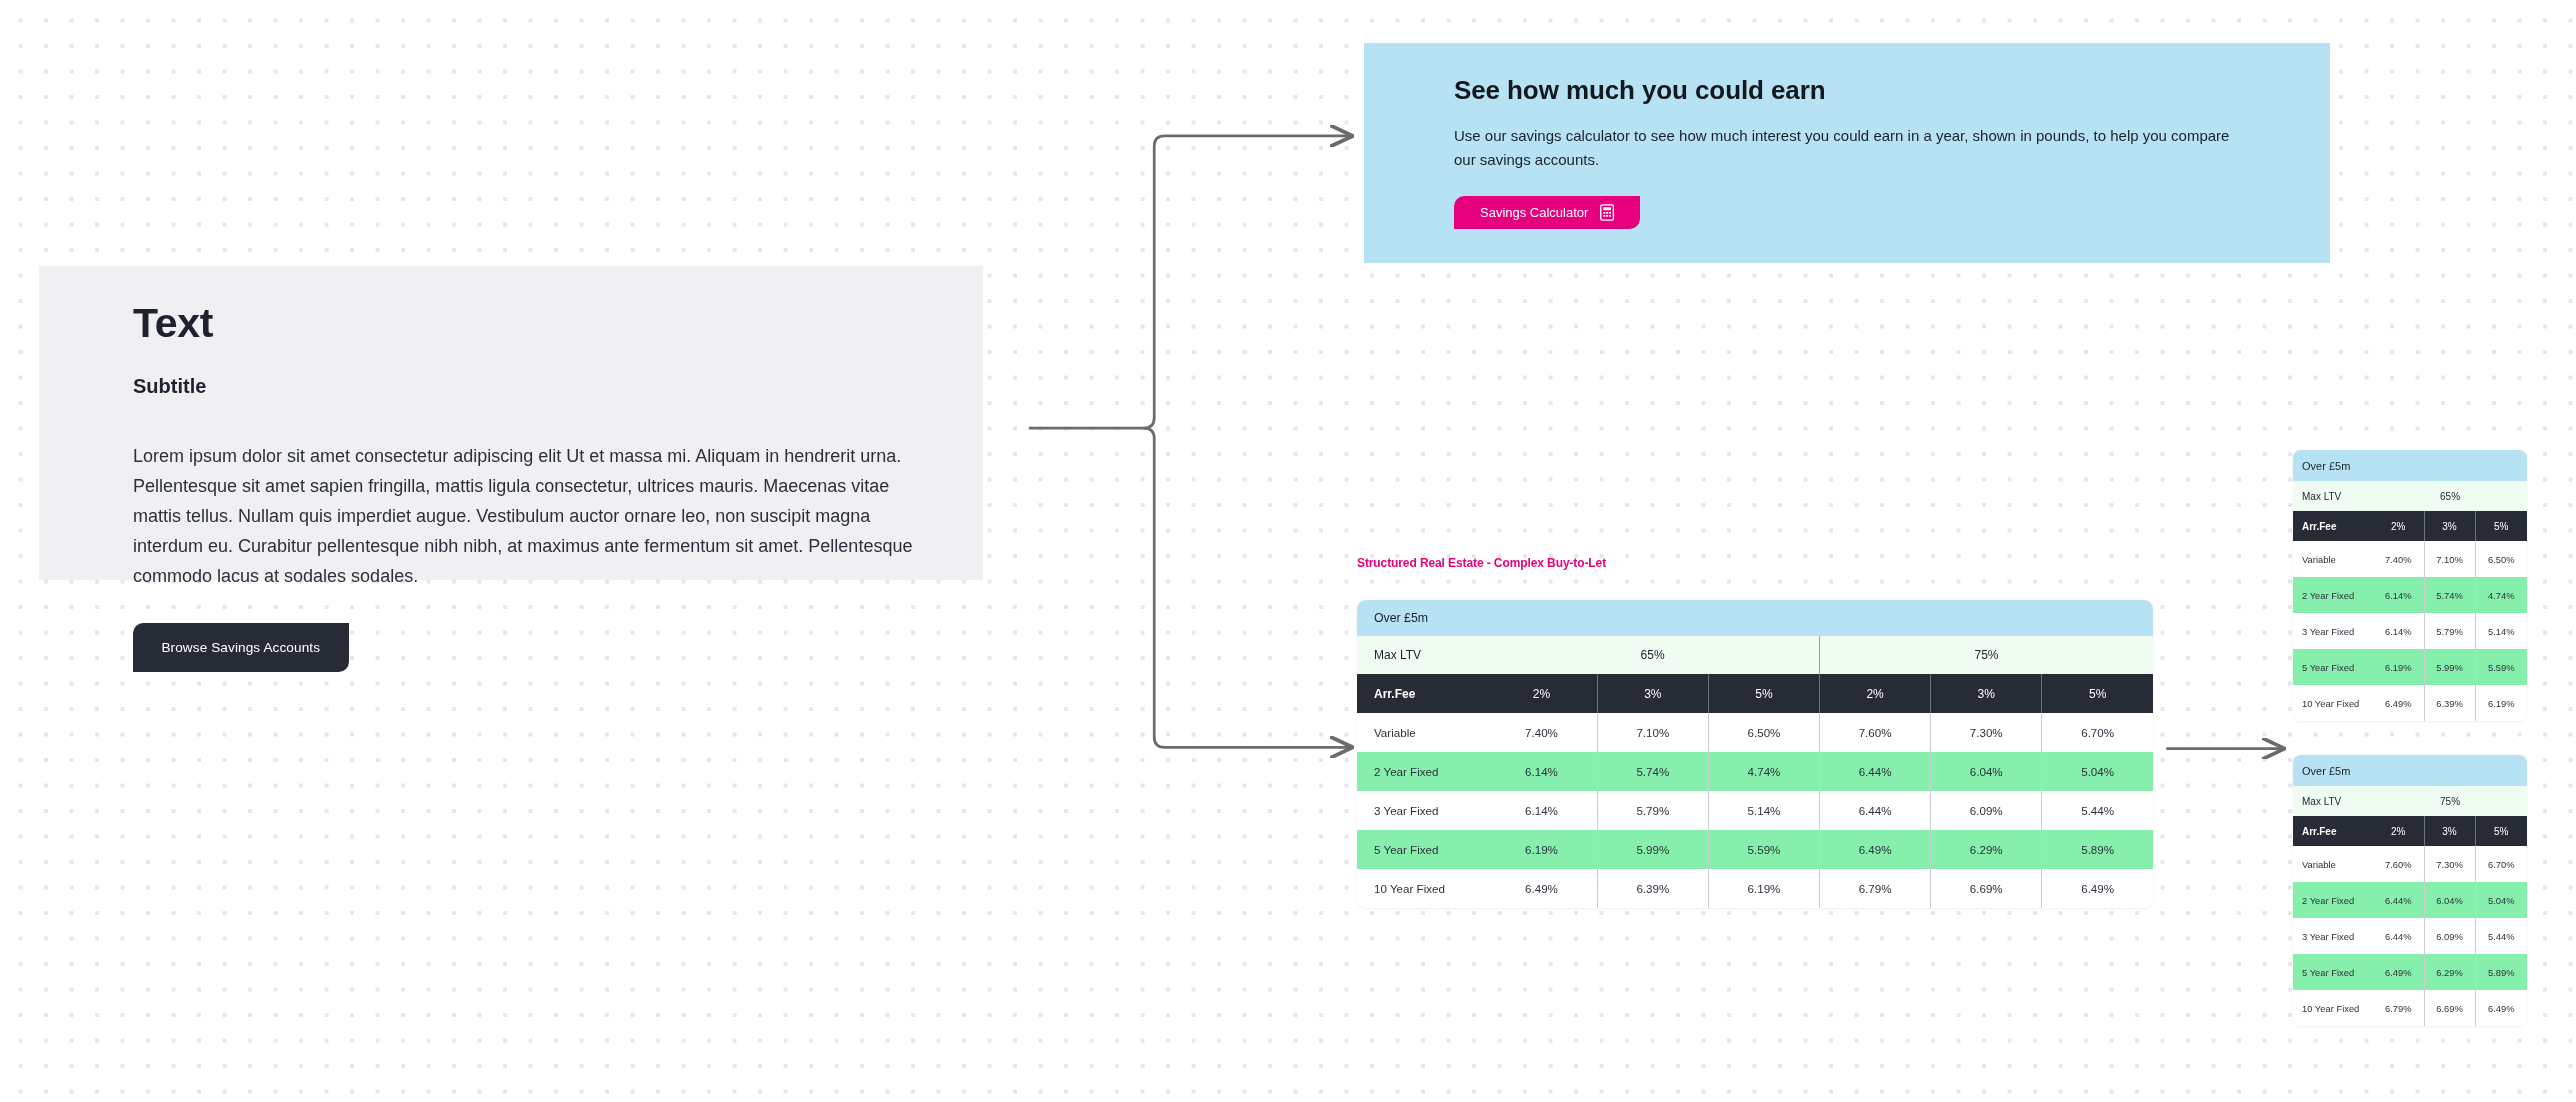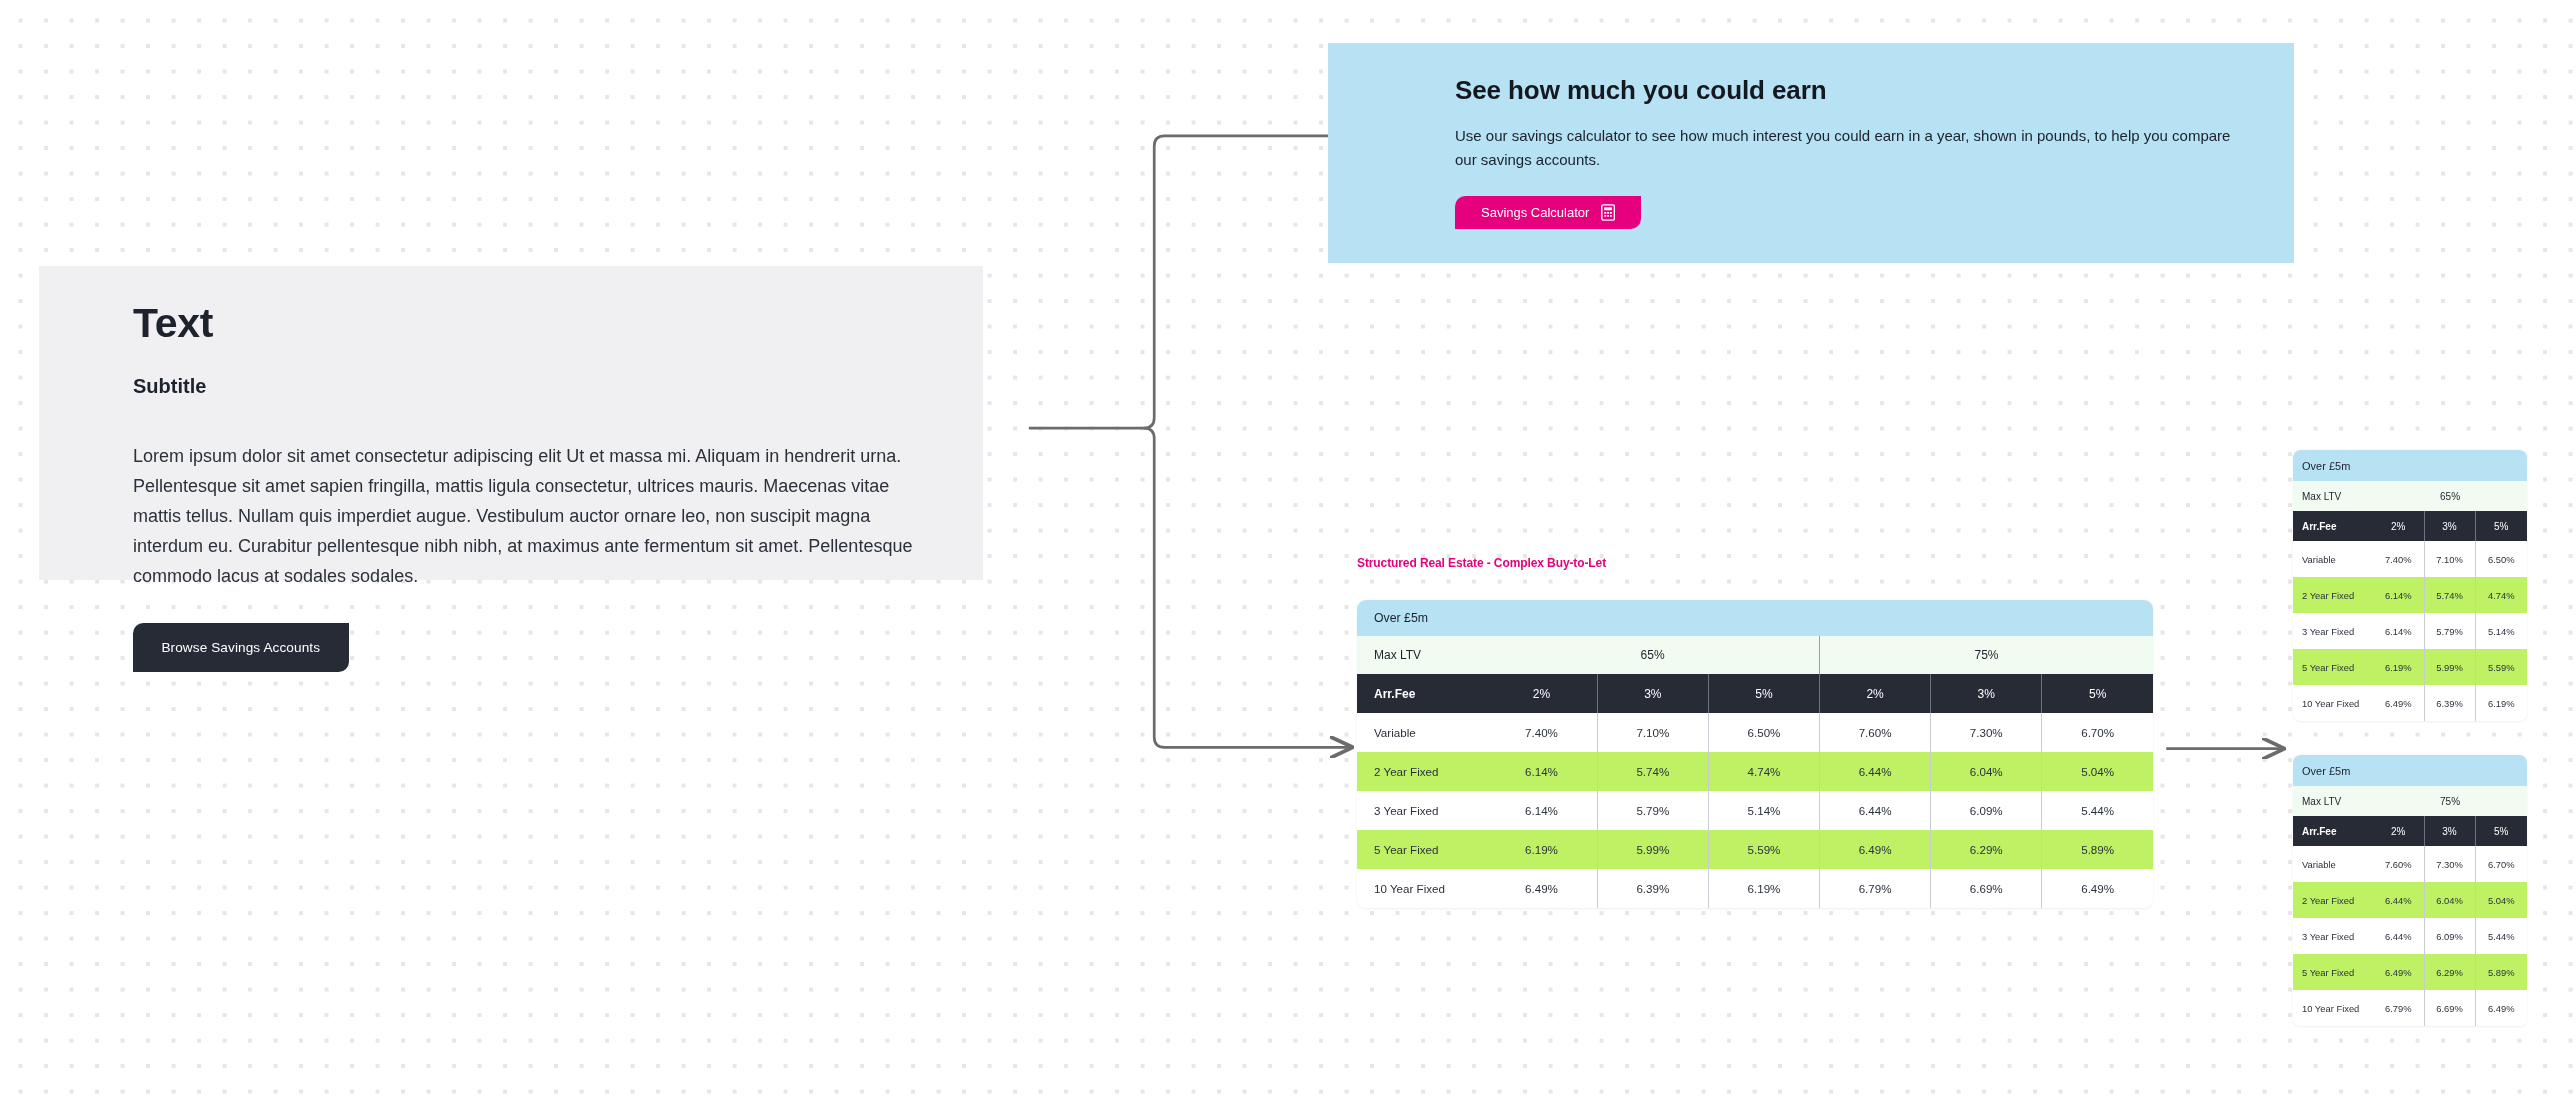--- a/index.html
+++ b/index.html
@@ -67,26 +67,25 @@
     padding: 0 28.4px;
     border: none;
     border-radius: 10.3px 0 10.3px 0;
     cursor: pointer;
     letter-spacing: 0.1px;
   }
 
   
   .promo-card {
     position: absolute;
-    left: 1328px;
+    left: 1364px;
     top: 43px;
     width: 966px;
     height: 220px;
     background: #b7e2f4;
-    padding-left: 37px;
   }
   .promo-inner { padding: 32px 0 0 90px; }
   .promo-title {
     font-size: 26px;
     font-weight: 700;
     letter-spacing: -0.1px;
     color: #14181f;
   }
   .promo-text {
     margin-top: 18px;
@@ -162,21 +161,21 @@
     font-size: 12px;
     color: #ffffff;
   }
   .row-fee td.lbl { font-weight: 700; }
   .row-data td {
     height: 39px;
     font-size: 11.6px;
     color: #2b313c;
     background: #ffffff;
   }
-  .row-data.alt td { background: #bef264; }
+  .row-data.alt td { background: #86efac; }
   .vsep { border-left: 1px solid #c9ccd2; }
   .row-fee .vsep { border-left: 1px solid #6d727c; }
   .row-ltv .vsep { border-left: 1px solid #9aa0a8; }
 
   
   .mini-table-wrap { position: absolute; width: 234px; }
   .mini-1 { left: 2293px; top: 450px; }
   .mini-2 { left: 2293px; top: 755px; }
   .mini-table {
     width: 234px;

